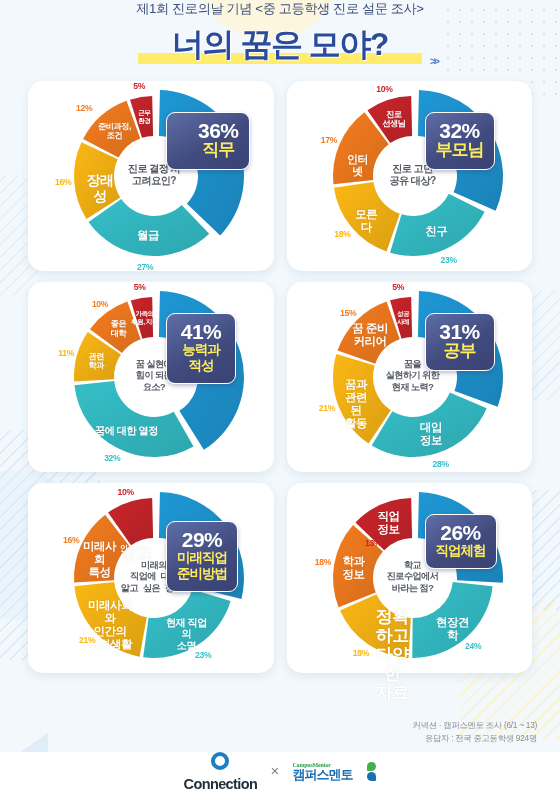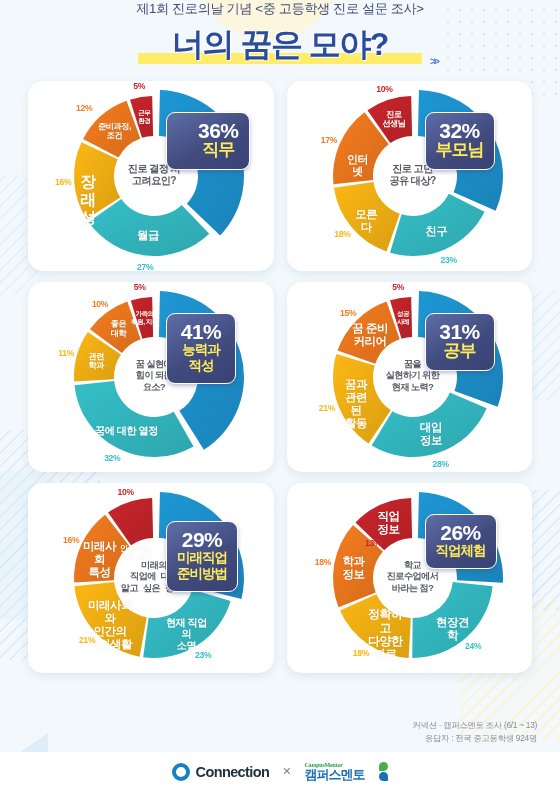--- a/index.html
+++ b/index.html
@@ -92,21 +92,21 @@
   }
   
   #footer-note{
     position:absolute;right:23px;top:719px;text-align:right;
     font-size:8.4px;color:#8a8f98;line-height:1.55;letter-spacing:-.3px;
   }
   #logo-bar{
     position:absolute;left:0;right:0;top:752px;height:39px;
     background:#fff;display:flex;align-items:center;justify-content:center;gap:13px;
   }
-  .logo-connection{display:flex;align-items:center;gap:6px;}
+  .logo-connection{display:flex;align-items:center;gap:6px;flex-direction:column;}
   .ring{
     width:18px;height:18px;border-radius:50%;
     border:4.5px solid #1b7fc4;background:#fff;
   }
   .conn-text{font-size:14.5px;font-weight:bold;color:#20323f;letter-spacing:-.6px;}
   .logo-x{color:#7b838c;font-size:11px;}
   .logo-cm{display:flex;align-items:flex-start;gap:14px;font-family:Liberation Serif, serif;}
   .cm-en{font-size:6px;font-weight:bold;color:#2e9e4a;letter-spacing:-.2px;display:block;}
   .cm-kr{font-size:13px;font-weight:bold;color:#1b6fb5;letter-spacing:-1px;display:block;line-height:1;}
   .cm-bub{display:flex;flex-direction:column;gap:1px;margin-left:1px;}
@@ -165,21 +165,21 @@
         <path d="M115.95111068725919 0.022135598247942312 A86 86 0 0 1 176.17517454822286 145.41588735260984 L142.91868583638274 113.63529644307434 A40 40 0 0 0 114.90749334291125 46.01029562709207 Z" fill="url(#g0_0)"></path>
         <path d="M165.27059288614868 143.83737167276544 A80 80 0 0 1 44.50790459389958 131.94328502967807 L77.25395229694979 108.97164251483903 A40 40 0 0 0 137.63529644307434 114.91868583638272 Z" fill="url(#g0_1)"></path>
         <path d="M42.49119944195981 128.92507247768782 A80 80 0 0 1 37.465900327939295 52.25382414608194 L73.73295016396965 69.12691207304097 A40 40 0 0 0 76.2455997209799 107.46253623884391 Z" fill="url(#g0_2)"></path>
         <path d="M39.07139649601402 48.998199976564024 A80 80 0 0 1 82.5727960400441 10.84849646920577 L96.28639802002205 48.424248234602885 A40 40 0 0 0 74.53569824800701 67.49909998828201 Z" fill="url(#g0_3)"></path>
         <path d="M86.01012719491976 9.681679769559452 A80 80 0 0 1 108.18501331417745 6.02059125418414 L109.09250665708872 46.01029562709207 A40 40 0 0 0 98.00506359745988 47.840839884779726 Z" fill="url(#g0_4)"></path>
         <circle cx="110" cy="86" r="39" fill="#fff"></circle>
       </svg>
       <div class="center-label" style="font-size: 10.2px; left: 88px; width: 76px; top: 81.556px; white-space: pre-line;">진로 결정 시
 고려요인?</div>
       <div class="seg-name" style="font-size: 11.5px; width: 30px; left: 105.119px; top: 148.271px;">월급</div>
-      <div class="seg-name" style="font-size: 16px; width: 30px; left: 45px; top: 92.4842px;">장래성</div>
+      <div class="seg-name" style="font-size: 14px; width: 30px; left: 57px; top: 92.4842px;">장래성</div>
       <div class="seg-name" style="font-size: 8.2px; width: 33.62px; left: 69.6293px; top: 40.7056px;">준비과정,
 조건</div>
       <div class="seg-name" style="font-size: 6.6px; width: 30px; left: 101.226px; top: 28.4094px;">근무
 환경</div>
       <div class="seg-pct" style="color: rgb(53, 191, 200); left: 106.08px; top: 180.562px; width: 22px; text-align: center;">27%</div>
       <div class="seg-pct" style="color: rgb(251, 183, 20); left: 24.1948px; top: 95.9517px; width: 22px; text-align: center;">16%</div>
       <div class="seg-pct" style="color: rgb(245, 124, 31); left: 48px; top: 21.5826px; width: 22px; text-align: left;">12%</div>
       <div class="seg-pct" style="color: rgb(201, 37, 43); left: 100.177px; top: 0.215457px; width: 22px; text-align: center;">5%</div>
       <div class="pct-badge" style="left: 138px; top: 31px; min-width: 70px; padding-left: 31px;">
         <span class="pv">36%</span>
@@ -417,21 +417,21 @@
         <path d="M189.584017969532 94.14764283858874 A80 80 0 0 1 109.27649155504908 165.99672828016207 L109.63824577752453 125.99836414008104 A40 40 0 0 0 149.792008984766 90.07382141929436 Z" fill="url(#g5_1)"></path>
         <path d="M105.64834572114685 165.88155672642677 A80 80 0 0 1 36.93186016261667 118.57371548817537 L73.46593008130833 102.28685774408768 A40 40 0 0 0 107.82417286057343 125.94077836321338 Z" fill="url(#g5_2)"></path>
         <path d="M35.529437644085746 115.22559396135324 A80 80 0 0 1 50.01630392381042 33.06649260591814 L80.00815196190521 59.53324630295907 A40 40 0 0 0 72.76471882204288 100.61279698067662 Z" fill="url(#g5_3)"></path>
         <path d="M52.47927502017336 30.39994426446006 A80 80 0 0 1 108.18501331417745 6.02059125418414 L109.09250665708872 46.01029562709207 A40 40 0 0 0 81.23963751008668 58.19997213223003 Z" fill="url(#g5_4)"></path>
         <circle cx="110" cy="86" r="39" fill="#fff"></circle>
       </svg>
       <div class="center-label" style="font-size: 9.2px; left: 88px; width: 76px; top: 77.164px; white-space: pre-line;">학교
 진로수업에서
 바라는 점?</div>
       <div class="seg-name" style="font-size: 11.5px; width: 37.72px; left: 147.146px; top: 133.276px;">현장견학</div>
-      <div class="seg-name" style="font-size: 12px; width: 37.72px; left: 80px; top: 125.101px;">정확하고
+      <div class="seg-name" style="font-size: 17px; width: 37.72px; left: 87px; top: 125.101px; font-family: Liberation Mono, monospace;">정확하고
 다양한
 자료</div>
       <div class="seg-name" style="font-size: 11.5px; width: 30px; left: 51.9115px; top: 71.7011px;">학과
 정보</div>
       <div class="seg-name" style="font-size: 11.5px; width: 30px; left: 86.9442px; top: 27.1535px;">직업
 정보</div>
       <div class="seg-pct" style="color: rgb(53, 191, 200); left: 175.676px; top: 157.819px; width: 22px; text-align: center;">24%</div>
       <div class="seg-pct" style="color: rgb(251, 183, 20); left: 63.3976px; top: 164.955px; width: 22px; text-align: center;">18%</div>
       <div class="seg-pct" style="color: rgb(245, 124, 31); left: 25.3825px; top: 74.198px; width: 22px; text-align: center;">18%</div>
       <div class="seg-pct" style="color: rgb(201, 37, 43); left: 78.5153px; top: 6.63413px; width: 22px; text-align: left; margin-top: 48px;">13%</div>

